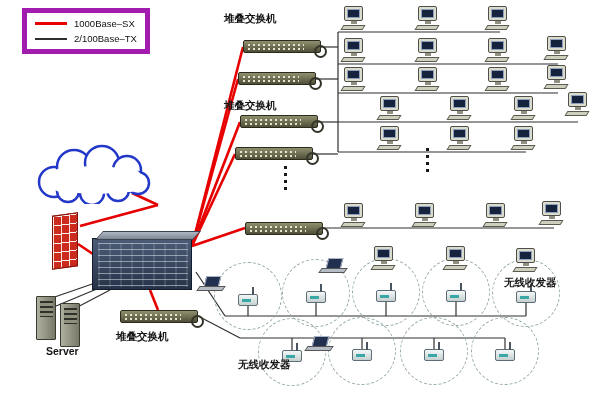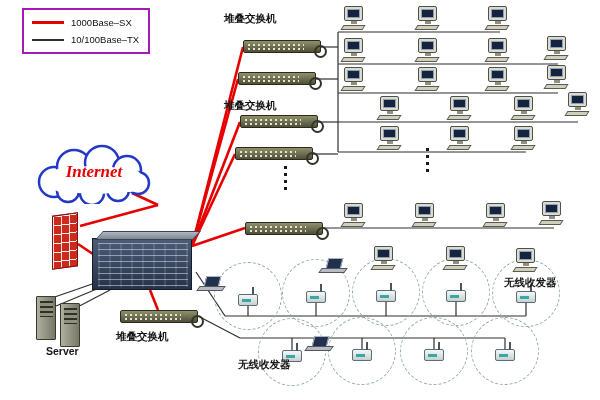--- a/index.html
+++ b/index.html
@@ -39,21 +39,21 @@
   .server{width:20px;height:44px;background:linear-gradient(90deg,#b0b0a0,#787868);border:1px solid #3a3a2e;border-radius:1px}
   .server .sslots{left:3px;top:4px;width:13px;height:16px;background:repeating-linear-gradient(180deg,#30302a 0 2px,#90907e 2px 5px)}
   
   .ap{width:20px;height:12px;background:linear-gradient(#f4f7f7,#c6d0d0);border:1px solid #5d6d75;border-radius:2px}
   .ap .ant{right:3px;top:-8px;width:2px;height:8px;background:#4a5560}
   .ap .led{left:3px;top:4px;width:9px;height:3px;background:#3aa7a7}
   
   .dots{display:flex;flex-direction:column}
   .dots i{position:static;width:3px;height:3px;background:#181818;margin-bottom:4px}
   
-  .legend{position:absolute;left:22px;top:8px;width:128px;height:46px;border:2px solid #a21caf;background:#fff;z-index:6;display:flex;flex-direction:column;justify-content:space-evenly;padding:0 8px}
+  .legend{position:absolute;left:22px;top:8px;width:128px;height:46px;border:5px solid #a21caf;background:#fff;z-index:6;display:flex;flex-direction:column;justify-content:space-evenly;padding:0 8px}
   .legend-row{display:flex;align-items:center;gap:7px}
   .legend-line{width:32px;display:inline-block}
   .legend-line.l0{height:3px}
   .legend-line.l1{height:1.5px}
   .legend-label{font-size:9.5px;color:#111;white-space:nowrap}
   
   .cloud{position:absolute;left:28px;top:140px;width:132px;height:64px;z-index:4}
   .cloud-text{position:absolute;left:0;right:0;top:22px;text-align:center;font-family:"Liberation Serif",serif;font-style:italic;font-weight:700;font-size:17px;color:#e60000}
 </style>
 </head>
@@ -392,34 +392,33 @@
       </div>
     </div>
 
   <div class="legend">
     <div class="legend-row">
       <span class="legend-line l0" style="background: rgb(230, 0, 0);"></span>
       <span class="legend-label">1000Base–SX</span>
     </div>
     <div class="legend-row">
       <span class="legend-line l1" style="background: rgb(47, 47, 47);"></span>
-      <span class="legend-label">10/100Base–TX</span>
+      <span class="legend-label">2/100Base–TX</span>
     </div>
   </div>
 
   <div class="cloud">
     <svg width="132" height="64" viewBox="0 0 132 64">
       <g fill="#ffffff" stroke="#2438c8" stroke-width="2.5">
         <circle cx="26" cy="42" r="15"></circle>
         <circle cx="46" cy="27" r="17"></circle>
         <circle cx="74" cy="23" r="17"></circle>
         <circle cx="99" cy="30" r="14"></circle>
         <circle cx="110" cy="43" r="11"></circle>
         <circle cx="90" cy="50" r="11"></circle>
         <circle cx="64" cy="53" r="12"></circle>
         <circle cx="40" cy="51" r="11"></circle>
       </g>
       <rect x="22" y="28" width="92" height="24" rx="12" fill="#ffffff"></rect>
       <ellipse cx="67" cy="40" rx="44" ry="14" fill="#ffffff"></ellipse>
     </svg>
-    <span class="cloud-text">Internet</span>
   </div>
 </div>
 
 </body></html>

